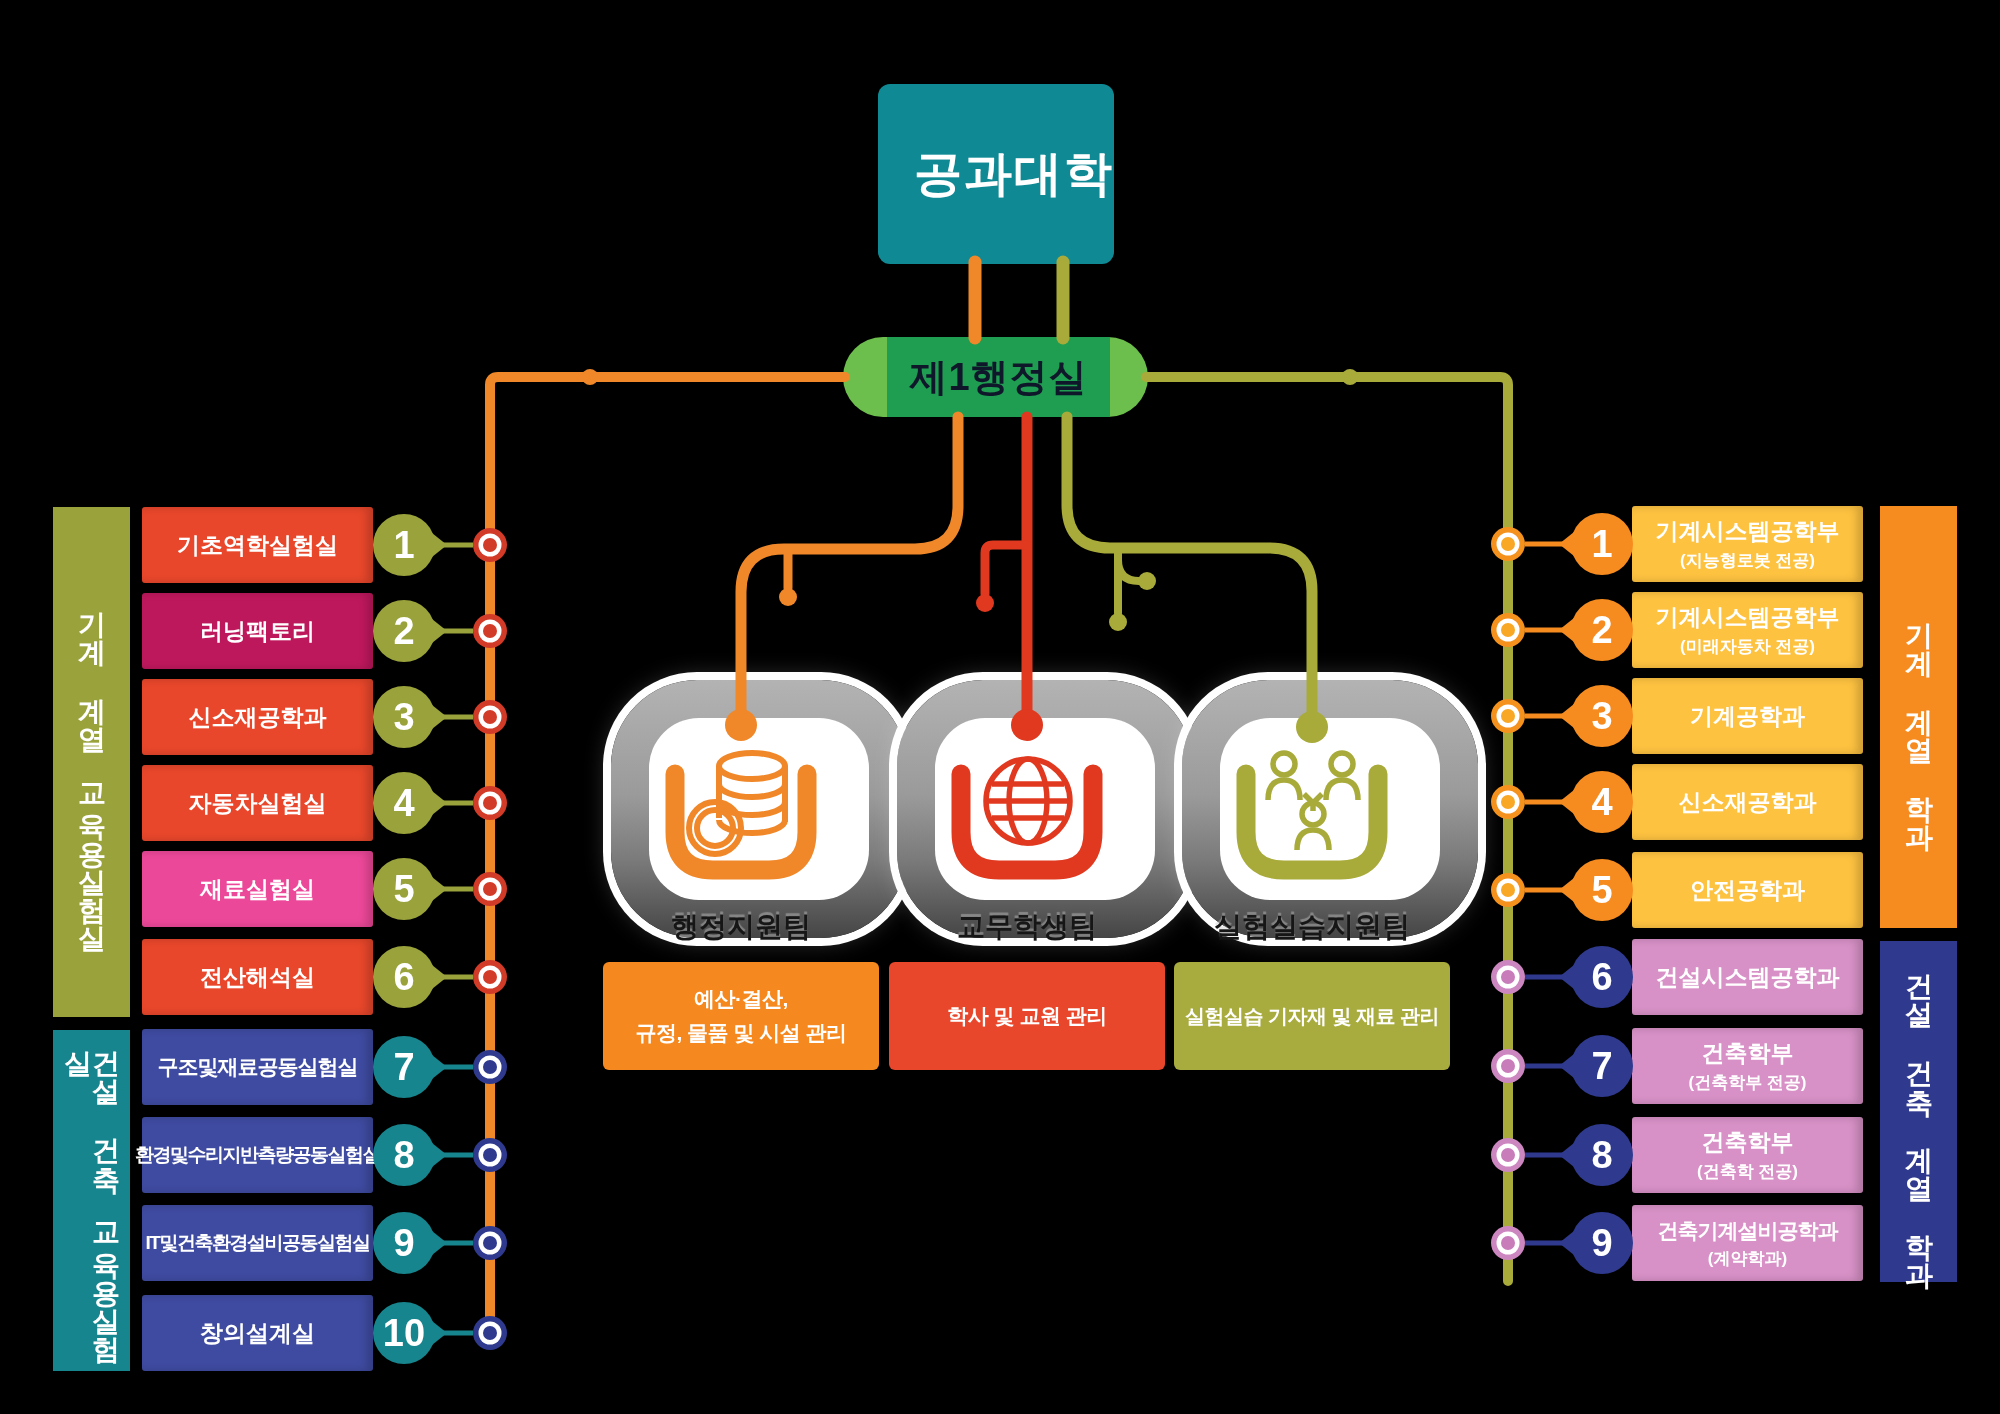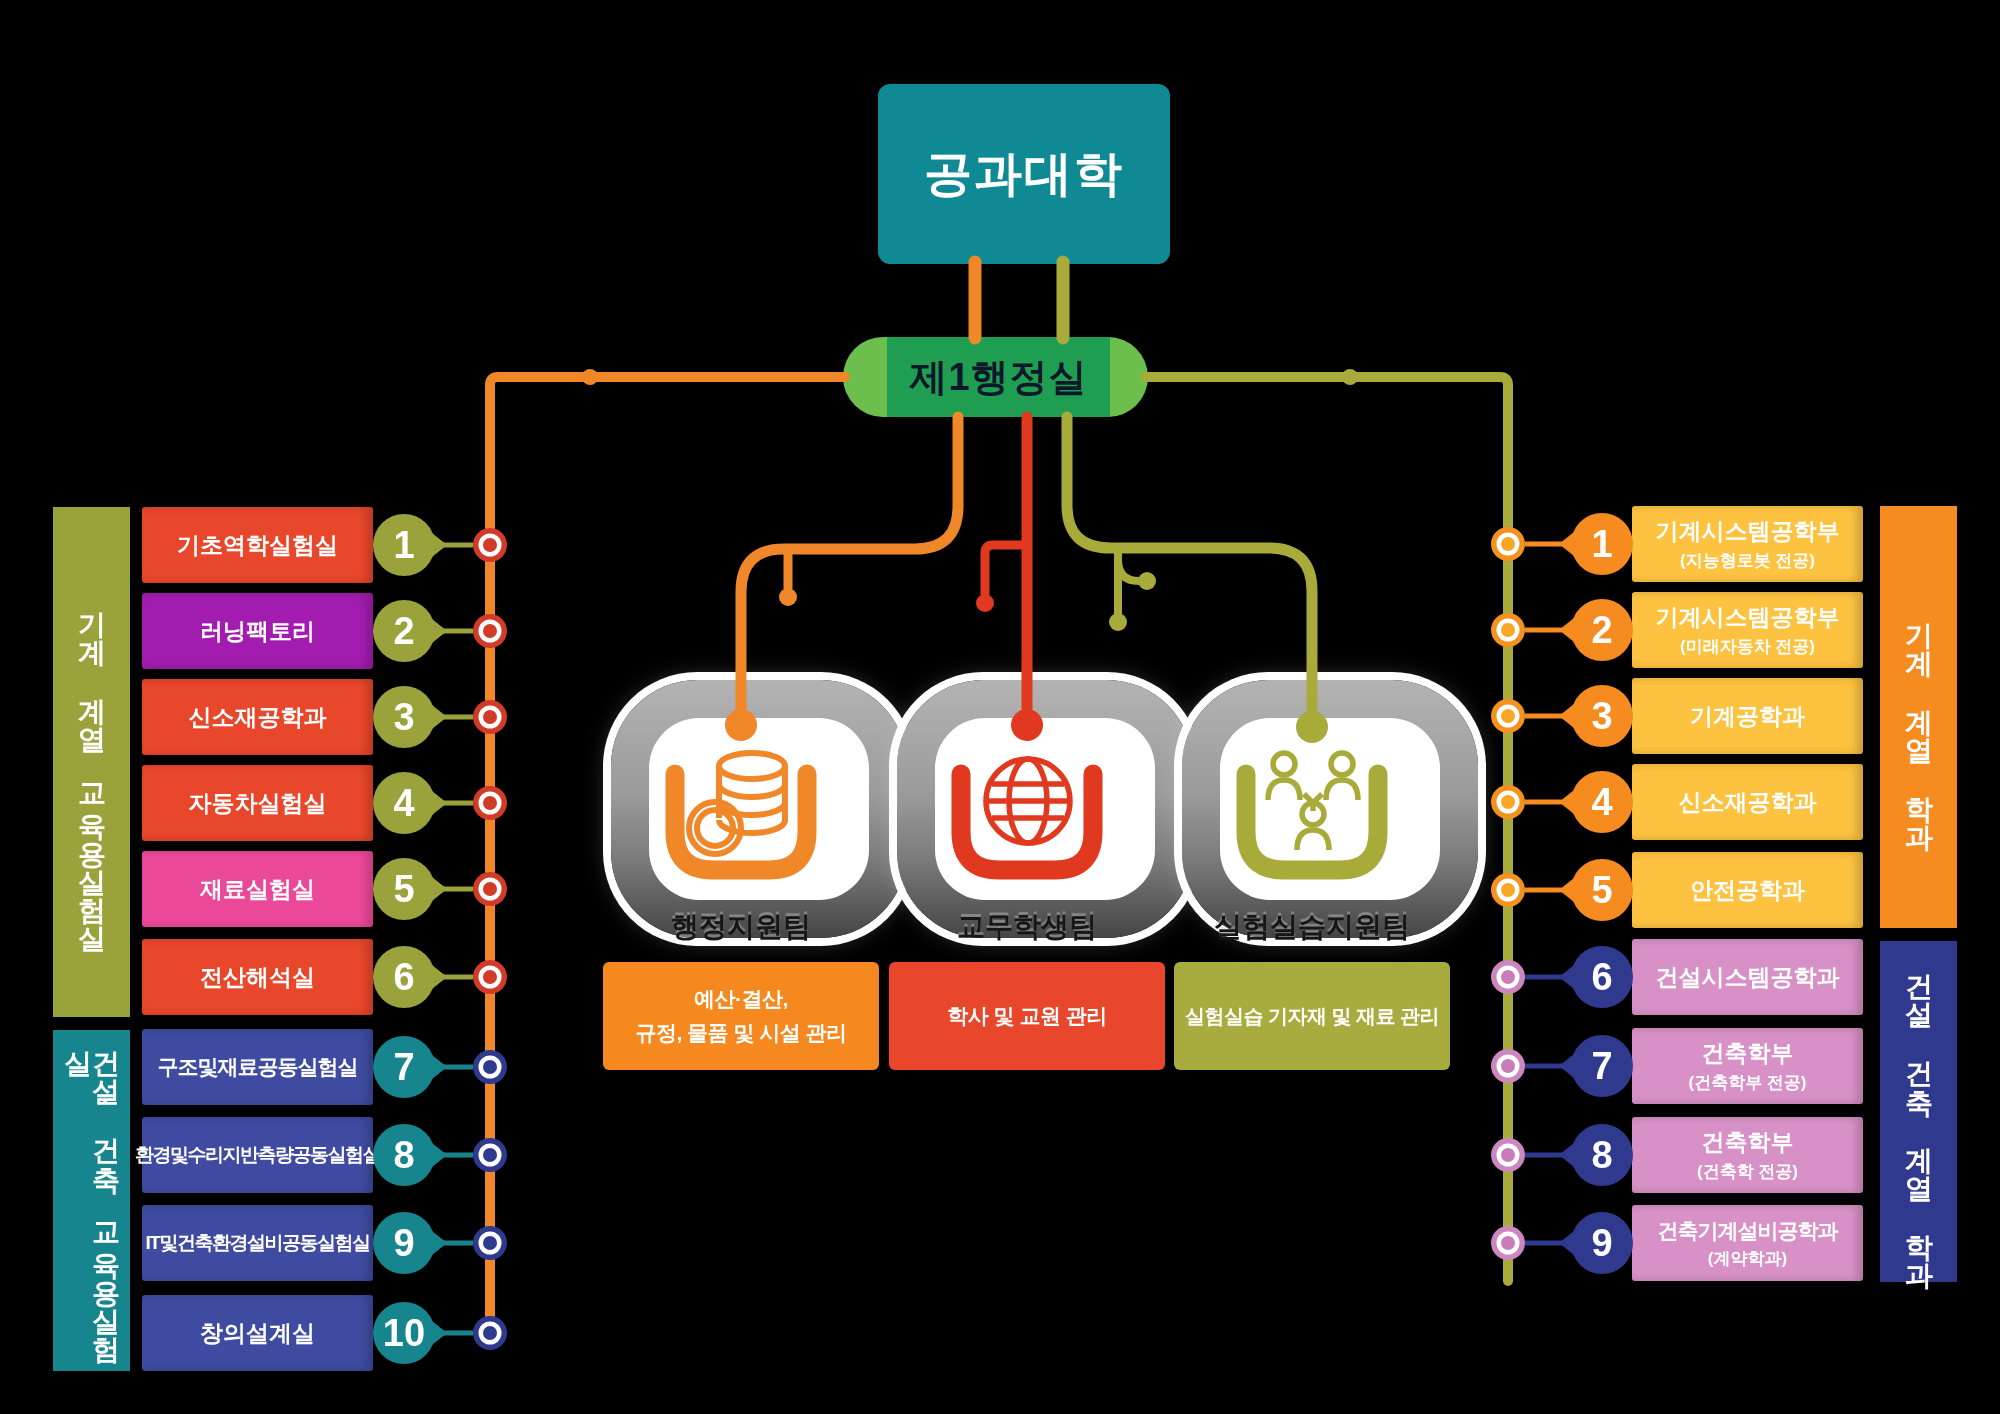--- a/index.html
+++ b/index.html
@@ -1,20 +1,20 @@
 <!DOCTYPE html>
 <html><head>
 <meta charset="utf-8">
 <style>
   html,body{margin:0;padding:0;background:#000;}
   .stage{position:relative;width:2000px;height:1414px;background:#000;overflow:hidden;
          font-family:"Liberation Sans","DejaVu Sans",sans-serif;}
   
-  .college{position:absolute;left:878px;top:84px;width:292px;height:180px;border-radius:12px;
-           display:flex;align-items:center;justify-content:center;z-index:2;}
+  .college{position:absolute;left:878px;top:84px;width:236px;height:180px;border-radius:12px;
+           display:flex;align-items:center;justify-content:flex-end;z-index:2;}
   .college span{color:#fff;font-size:48px;font-weight:bold;letter-spacing:2px;}
   
   .pill{position:absolute;left:843px;top:337px;width:305px;height:80px;border-radius:40px;z-index:2;}
   .pill-inner{position:absolute;left:44px;right:38px;top:0;bottom:0;
               display:flex;align-items:center;justify-content:center;}
   .pill-inner span{color:#0f172a;font-size:38px;font-weight:bold;letter-spacing:1px;}
   
   .wires{position:absolute;left:0;top:0;z-index:3;}
   .wires path{fill:none;stroke-linecap:round;stroke-linejoin:round;}
   
@@ -250,21 +250,21 @@
   </div>
 
   <div id="rows-root">
       <div class="row-box" style="left: 142px; top: 507px; background: rgb(232, 71, 43);">
         <div class="lbl">기초역학실험실</div>
       </div>
       <div class="num-circle" style="left: 373px; top: 514px; background: rgb(154, 162, 59); --cc: #9aa23b;">
         <span class="n">1</span>
         <span class="bump bump-right"></span>
       </div>
-      <div class="row-box" style="left: 142px; top: 593px; background: #a21caf;">
+      <div class="row-box" style="left: 142px; top: 593px; background: #be185d;">
         <div class="lbl">러닝팩토리</div>
       </div>
       <div class="num-circle" style="left: 373px; top: 600px; background: rgb(154, 162, 59); --cc: #9aa23b;">
         <span class="n">2</span>
         <span class="bump bump-right"></span>
       </div>
       <div class="row-box" style="left: 142px; top: 679px; background: rgb(232, 71, 43);">
         <div class="lbl">신소재공학과</div>
       </div>
       <div class="num-circle" style="left: 373px; top: 686px; background: rgb(154, 162, 59); --cc: #9aa23b;">

